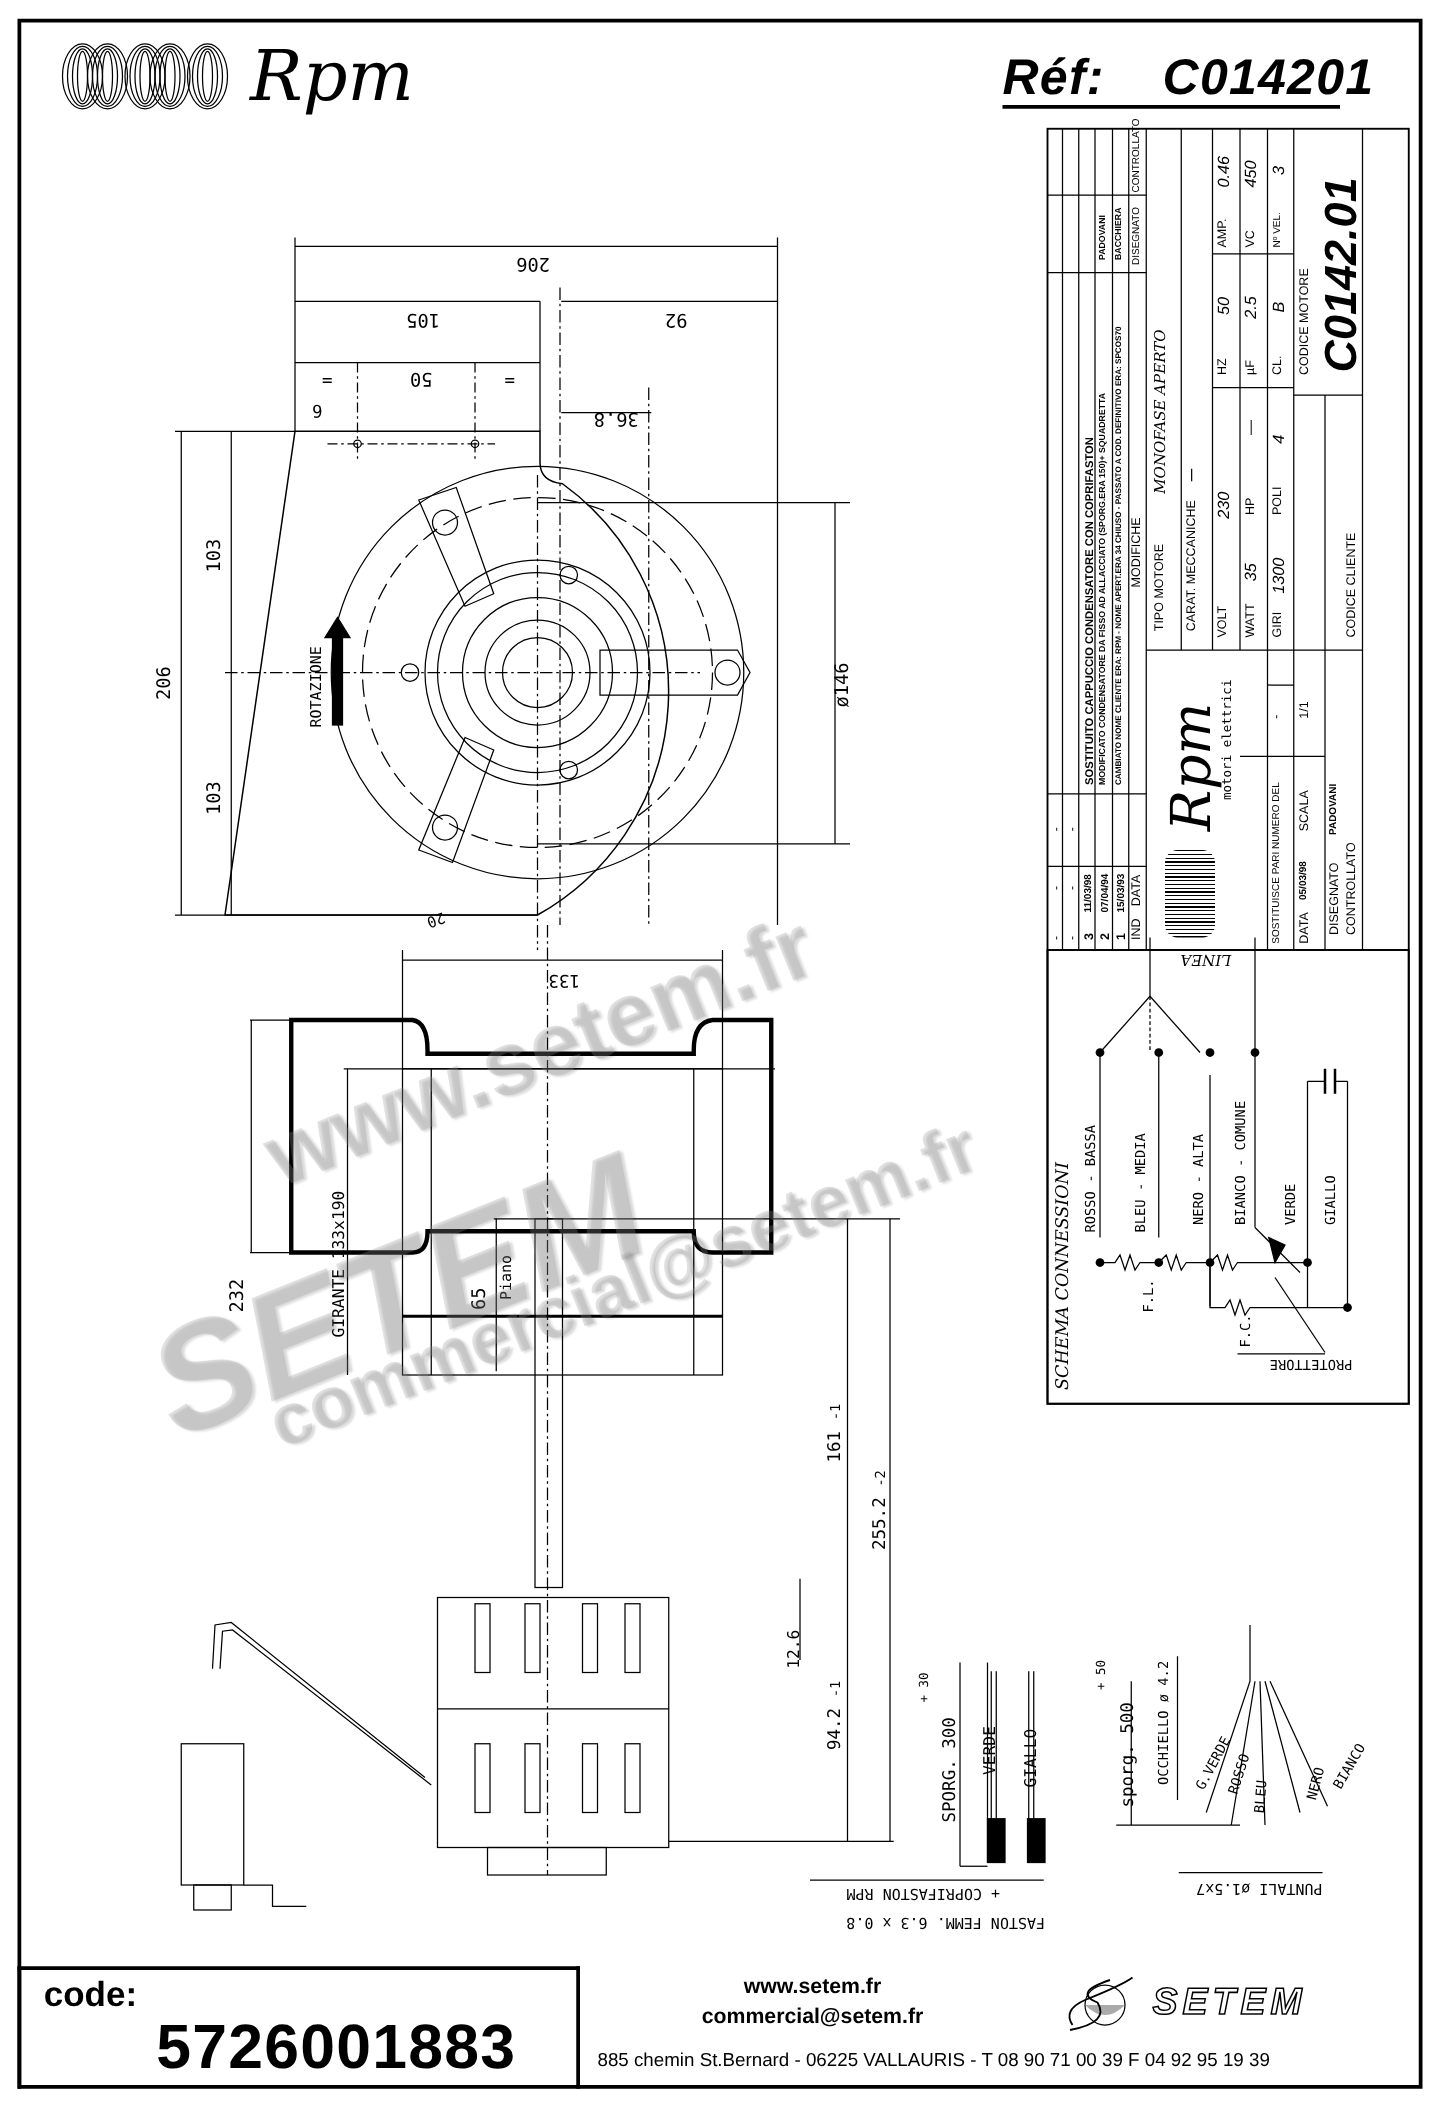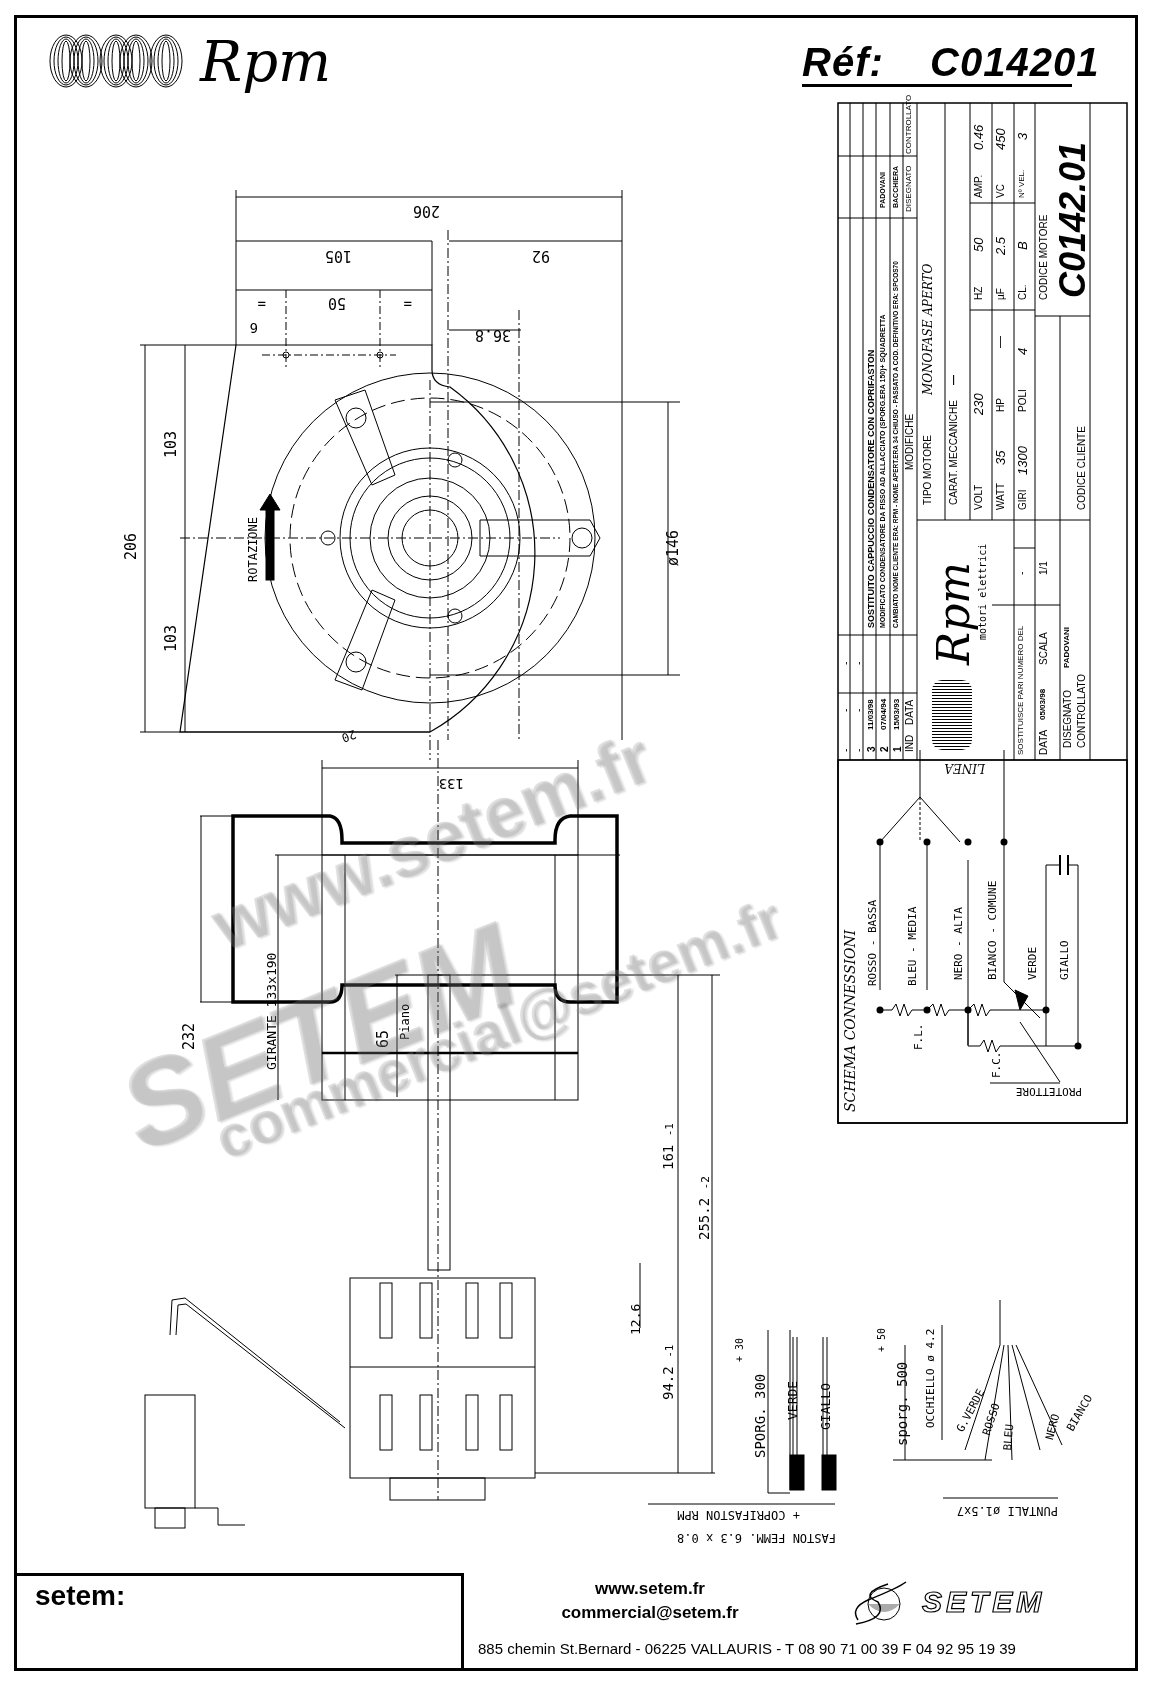--- a/index.html
+++ b/index.html
@@ -363,21 +363,22 @@
 <div class="rot cad" style="left:1058px;top:980px;font-size:11px;transform:rotate(-90deg);">GIALLO</div>
 <div class="rot cad" style="left:912px;top:1050px;font-size:11px;transform:rotate(-90deg);">F.L.</div>
 <div class="rot cad" style="left:990px;top:1078px;font-size:11px;transform:rotate(-90deg);">F.C.</div>
 <div class="rot cad" style="left:1082px;top:1098px;font-size:11px;transform:rotate(180deg);">PROTETTORE</div>
 
 <div class="wm" style="left:200px;top:890px;font-size:72px;transform:rotate(-22deg);">www.setem.fr</div>
 <div class="wm" style="left:100px;top:1050px;font-size:120px;font-style:italic;transform:rotate(-22deg);">SETEM</div>
 <div class="wm" style="left:205px;top:1110px;font-size:58px;transform:rotate(-22deg);">commercial@setem.fr</div>
 
 <div class="bottom-code">
-  <div class="code-label">setem:</div>
+  <div class="code-label">code:</div>
+  <div class="code-value">5726001883</div>
 </div>
 <div class="footer-web">
   <div>www.setem.fr</div>
   <div>commercial@setem.fr</div>
 </div>
 <svg class="setem-logo" width="70" height="50">
   <circle cx="36" cy="26" r="16" fill="none" stroke="#000" stroke-width="1"></circle>
   <path d="M20 26 Q36 42 52 26" fill="#555" opacity="0.5"></path>
   <path d="M10 42 Q2 30 20 22 Q50 10 58 4 M8 46 Q40 40 30 24 Q10 16 40 6" fill="none" stroke="#000" stroke-width="1.5"></path>
 </svg>

